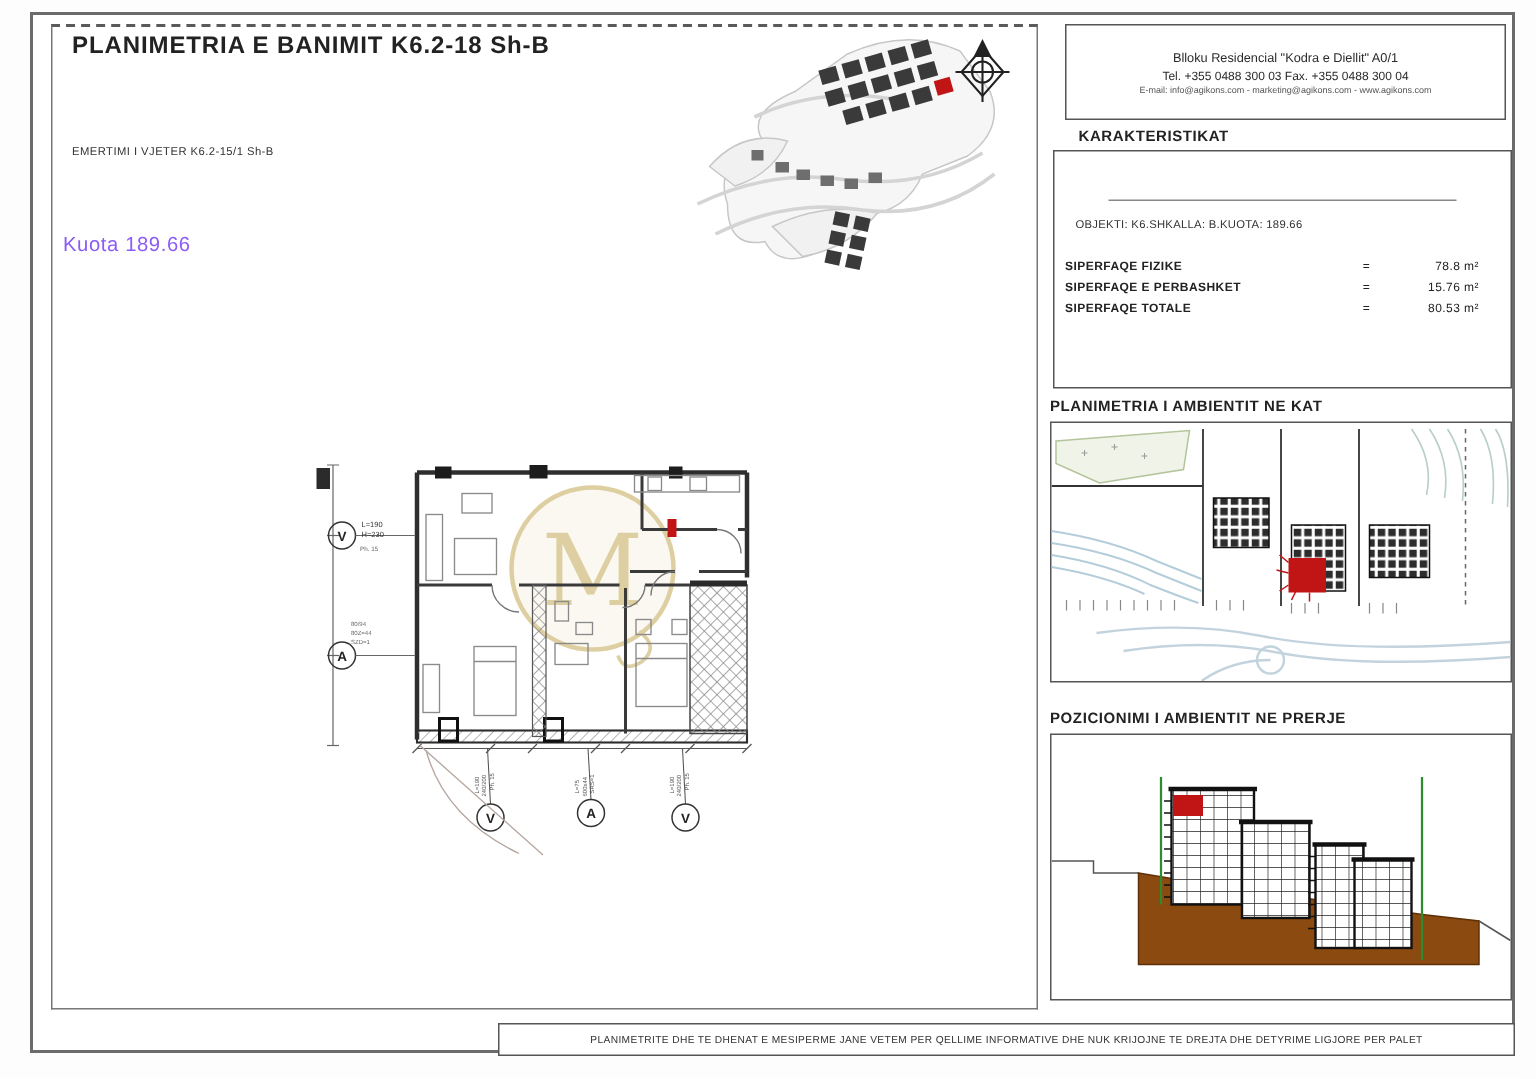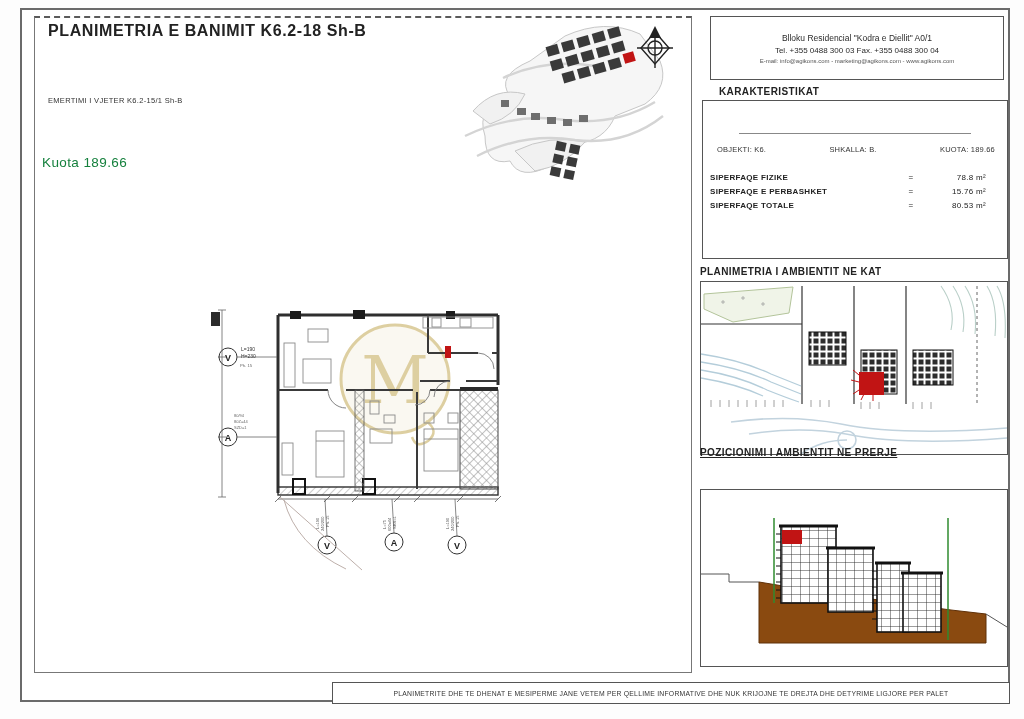--- a/index.html
+++ b/index.html
@@ -19,21 +19,21 @@
     left:34px;top:16px;width:656px;height:654px;
     border:1px solid #777;border-top:2px dashed #5a5a5a;background:#fff;
   }
   .title{
     left:48px;top:22px;font-size:16px;font-weight:bold;letter-spacing:.6px;color:#222;
   }
   .old-name{
     left:48px;top:96px;font-size:7.5px;color:#333;letter-spacing:.3px;
   }
   .kuota{
-    left:42px;top:155px;font-size:13.5px;color:#15803d;letter-spacing:.4px;
+    left:42px;top:155px;font-size:13.5px;color:#8b5cf6;letter-spacing:.4px;
   }
   .right-col-label{
     font-size:10px;font-weight:bold;letter-spacing:.4px;color:#222;
   }
   .company-box{
     left:710px;top:16px;width:292px;height:62px;
     border:1px solid #555;background:#fff;
     display:flex;flex-direction:column;justify-content:center;align-items:center;gap:3px;
     text-align:center;
   }
@@ -46,34 +46,34 @@
   }
   .char-title{
     position:absolute;left:0;top:12px;width:100%;text-align:center;
     font-size:12.5px;font-weight:bold;letter-spacing:.4px;color:#222;
   }
   .char-title-rule{
     position:absolute;left:36px;top:32px;width:232px;border-top:1px solid #888;
   }
   .char-meta{
     position:absolute;left:14px;right:12px;top:44px;
-    display:flex;justify-content:space-between;
+    display:flex;
     font-size:7.5px;color:#333;letter-spacing:.2px;
   }
   .char-rows{position:absolute;left:0;top:72px;width:100%;}
   .char-row{
     display:flex;justify-content:flex-end;align-items:baseline;
     font-size:8px;color:#222;margin-bottom:5px;letter-spacing:.3px;
   }
   .char-row .lbl{width:190px;text-align:left;font-weight:bold;}
   .char-row .eq{width:22px;text-align:center;}
   .char-row .val{width:64px;text-align:right;margin-right:21px;}
   .kat-label{left:700px;top:266px;}
   .kat-box{left:700px;top:281px;width:306px;height:172px;border:1px solid #555;background:#fff;}
-  .prerje-label{left:700px;top:447px;text-decoration:underline;}
+  .prerje-label{left:700px;top:474px;}
   .prerje-box{left:700px;top:489px;width:306px;height:176px;border:1px solid #555;background:#fff;}
   .disclaimer-box{
     left:332px;top:682px;width:676px;height:20px;border:1px solid #555;background:#fff;
     display:flex;align-items:center;justify-content:center;
   }
   .disclaimer-text{font-size:6.8px;color:#333;letter-spacing:.25px;white-space:nowrap;}
   svg{display:block;}
 </style>
 </head>
 <body>

